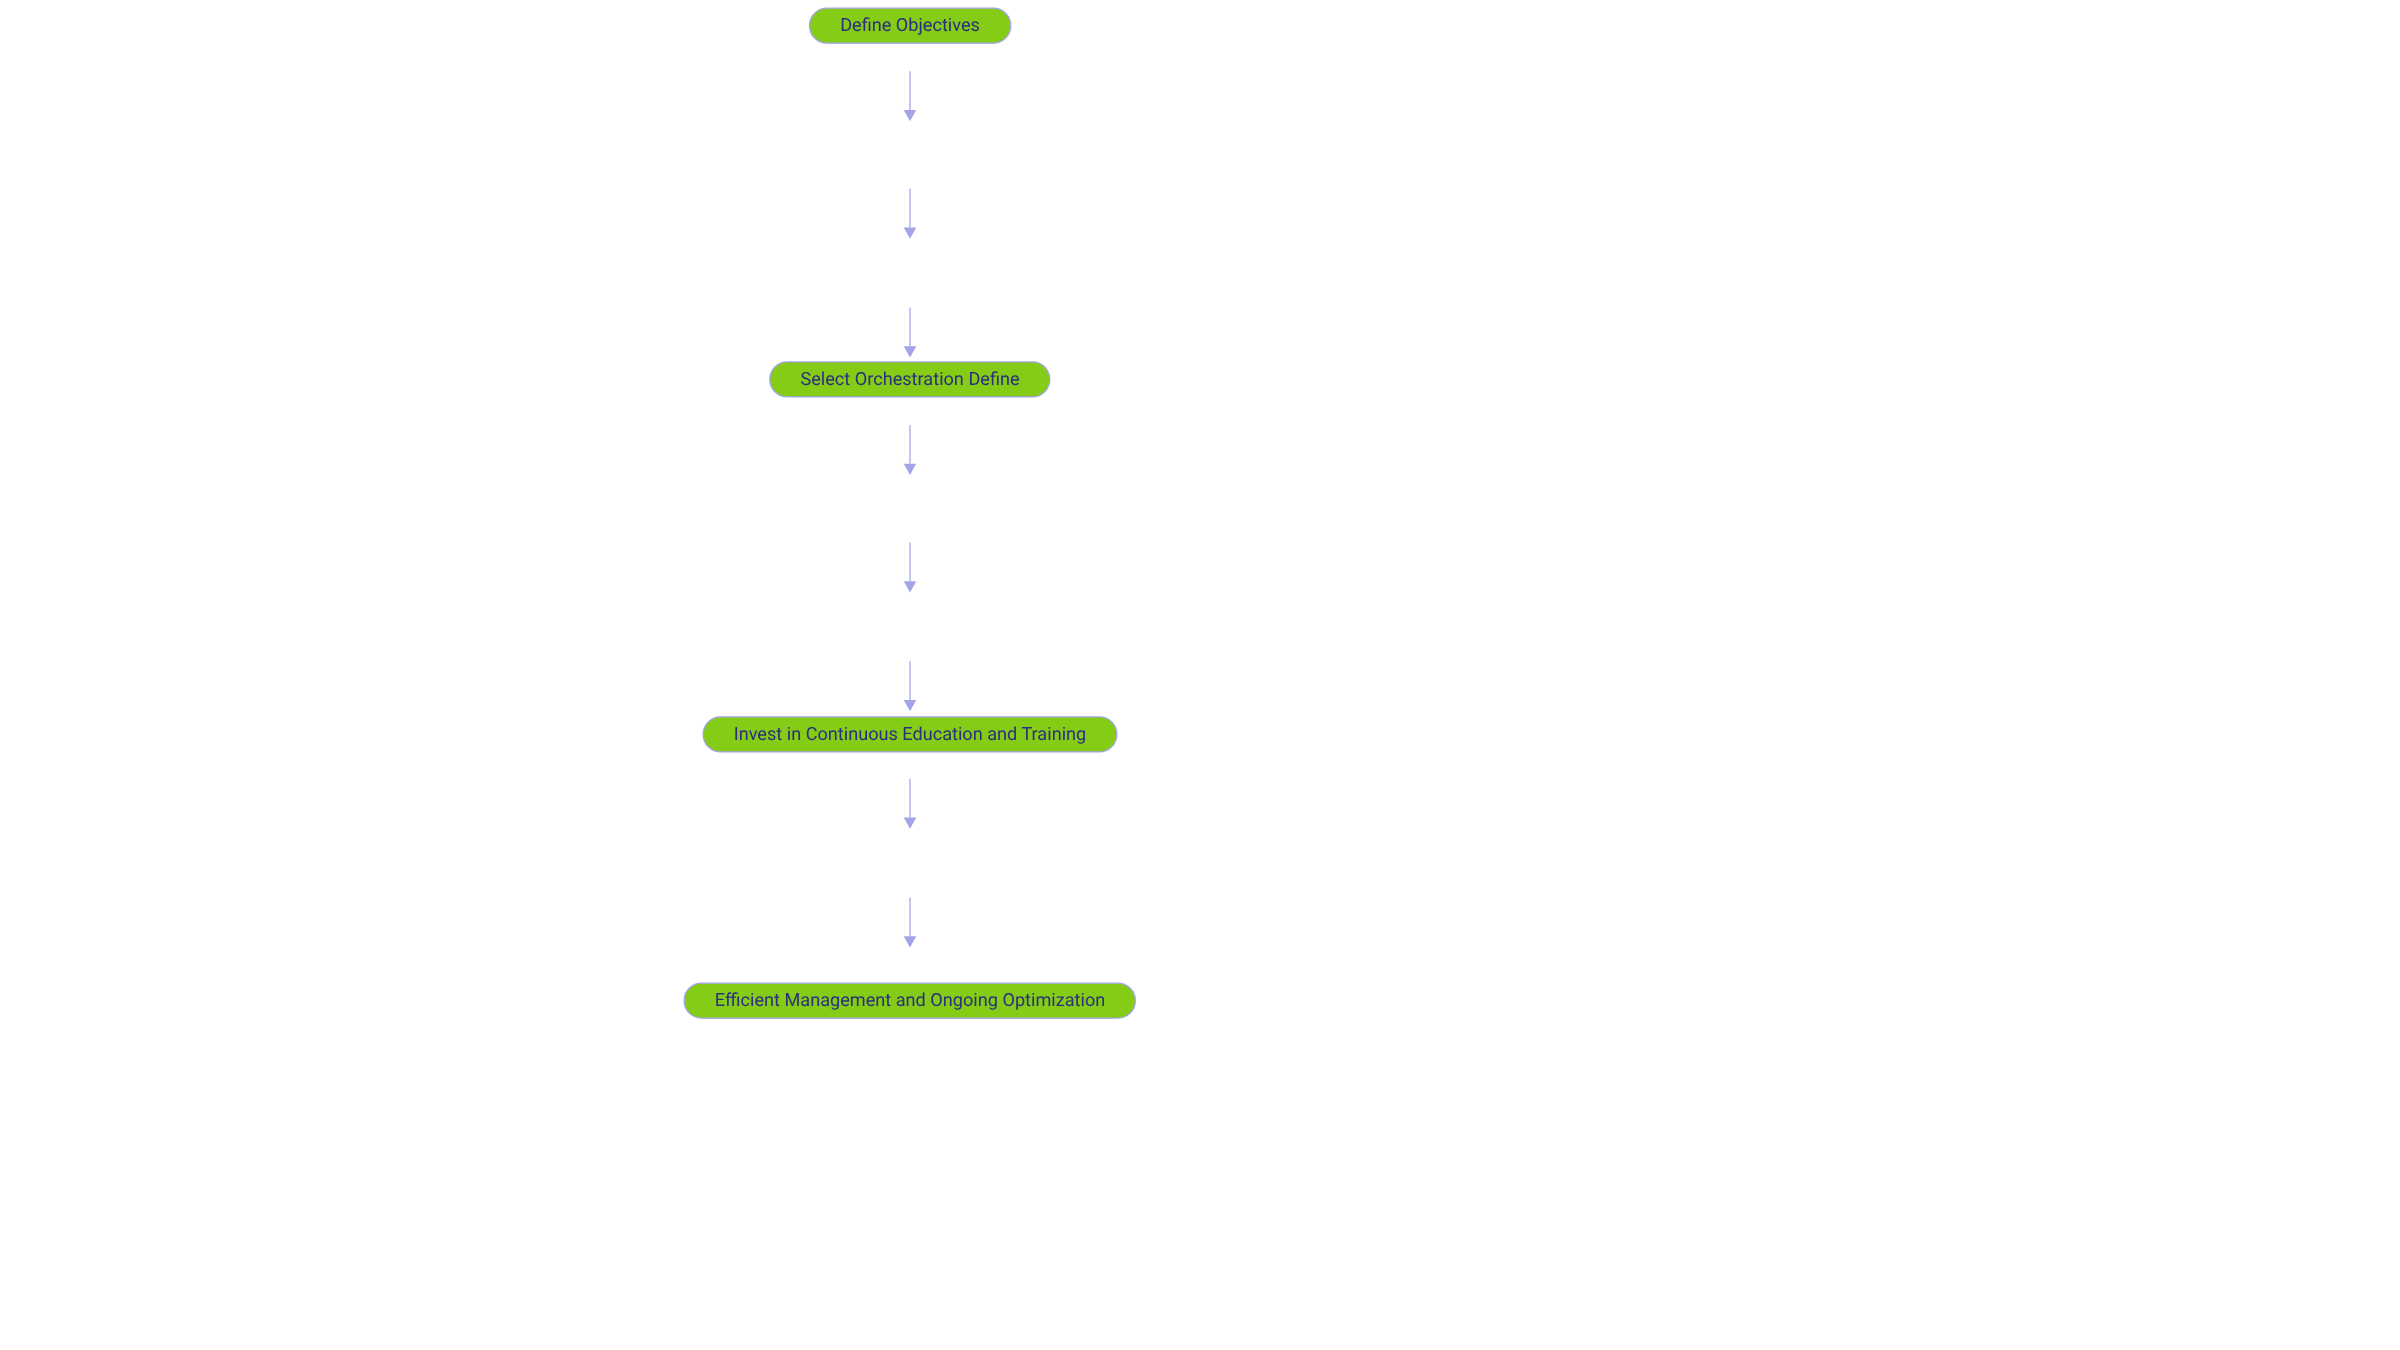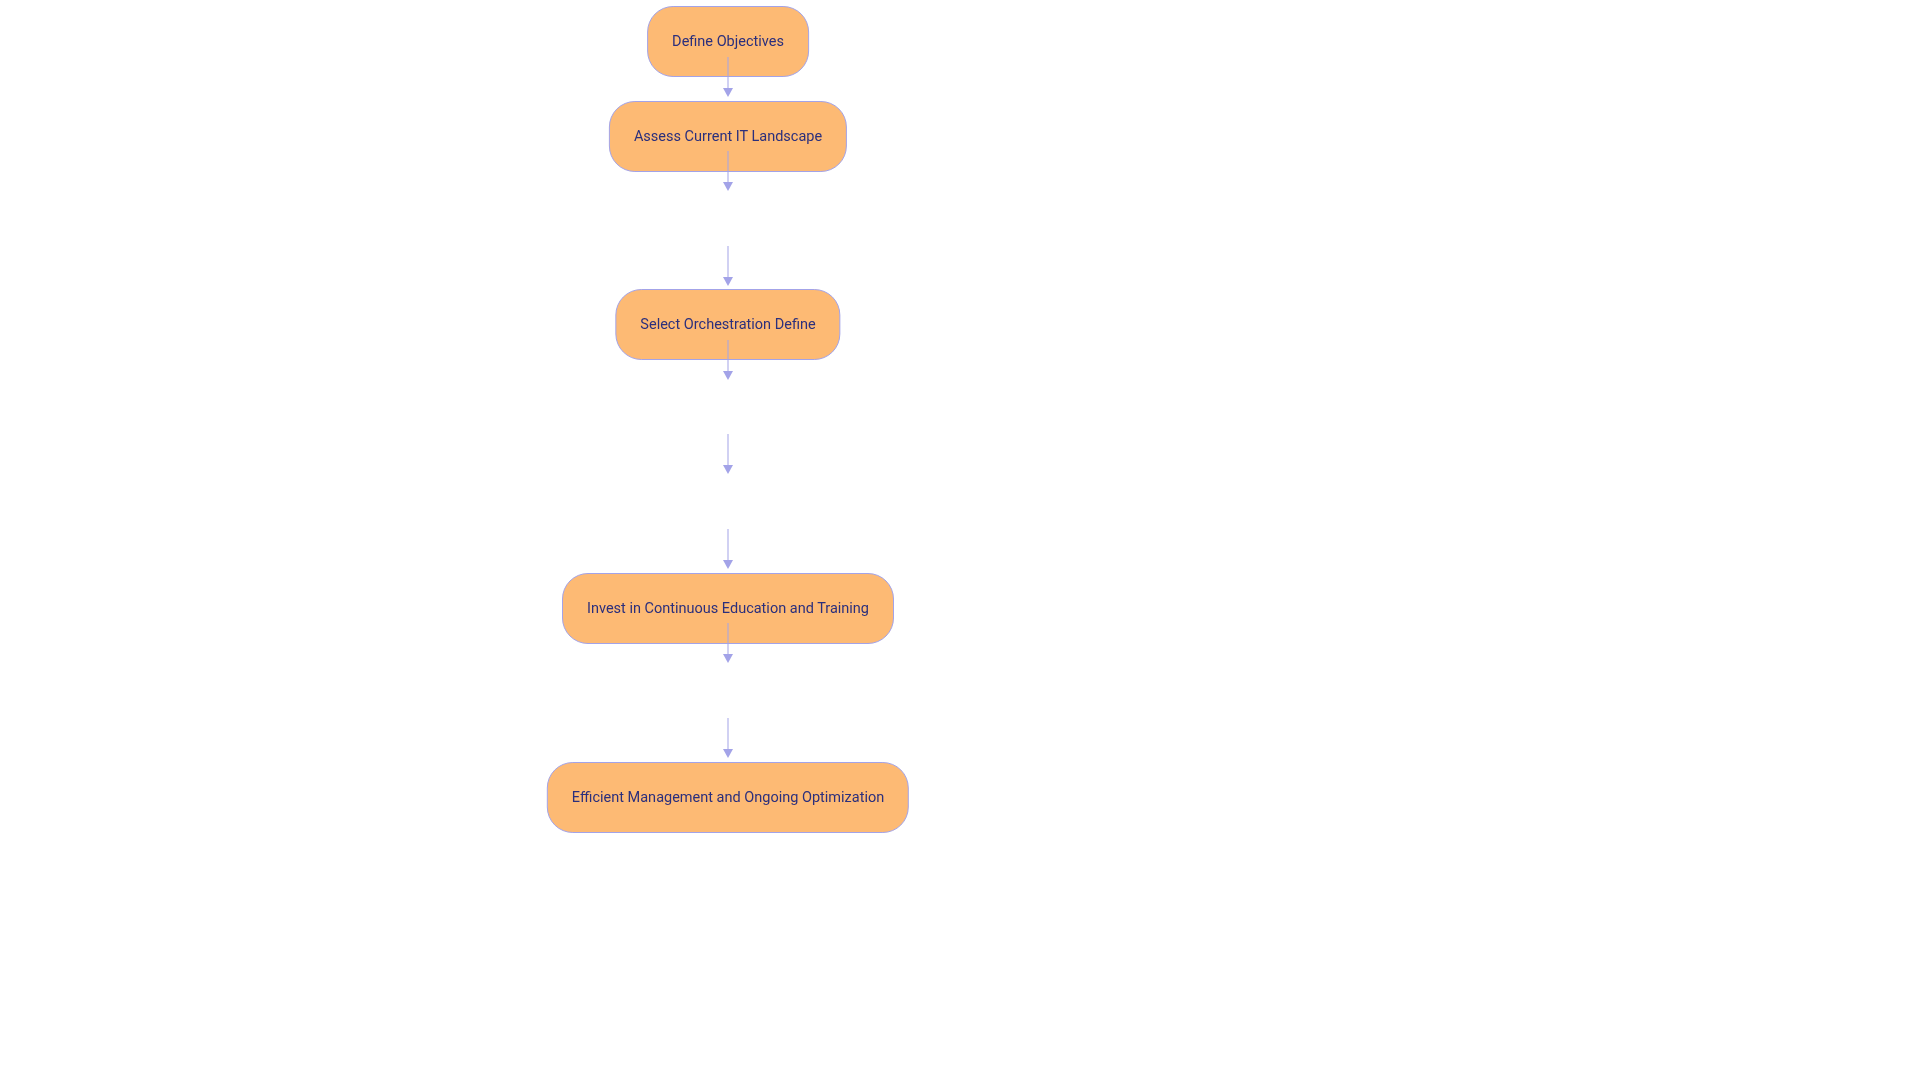--- a/index.html
+++ b/index.html
@@ -11,27 +11,27 @@
     font-family: -apple-system, BlinkMacSystemFont, "Segoe UI", Roboto, "Helvetica Neue", Arial, sans-serif;
     overflow: hidden;
   }
   .canvas {
     position: relative;
     width: 1920px;
     height: 1080px;
   }
   .node {
     position: absolute;
-    background: #fdba74;
+    background: #84cc16;
     border: 1px solid #a3a3e8;
     border-radius: 26px;
     color: #2b2f7c;
     font-size: 14.5px;
     line-height: 1.2;
-    padding: 26px 24px;
+    padding: 5px 24px;
     white-space: nowrap;
     transform: translateX(-50%);
     box-sizing: border-box;
     text-align: center;
   }
   .arrow-shaft {
     position: absolute;
     width: 0;
     border-left: 1.2px solid #a3a3e8;
     transform: translateX(-50%);
@@ -48,21 +48,20 @@
 </style>
 </head>
 <body>
 
 <div class="canvas">
 
   <div class="node" style="left:728px; top:6px;">Define Objectives</div>
   <div class="arrow-shaft" style="left:728px; top:57px; height:31px;"></div>
   <div class="arrow-head" style="left:728px; top:88px;"></div>
 
-  <div class="node" style="left:728px; top:101px;">Assess Current IT Landscape</div>
   <div class="arrow-shaft" style="left:728px; top:151px; height:31px;"></div>
   <div class="arrow-head" style="left:728px; top:182px;"></div>
 
   <div class="arrow-shaft" style="left:728px; top:246px; height:31px;"></div>
   <div class="arrow-head" style="left:728px; top:277px;"></div>
 
   <div class="node" style="left:728px; top:289px;">Select Orchestration Define</div>
   <div class="arrow-shaft" style="left:728px; top:340px; height:31px;"></div>
   <div class="arrow-head" style="left:728px; top:371px;"></div>
 
@@ -72,15 +71,15 @@
   <div class="arrow-shaft" style="left:728px; top:529px; height:31px;"></div>
   <div class="arrow-head" style="left:728px; top:560px;"></div>
 
   <div class="node" style="left:728px; top:573px;text-align:right;">Invest in Continuous Education and Training</div>
   <div class="arrow-shaft" style="left:728px; top:623px; height:31px;"></div>
   <div class="arrow-head" style="left:728px; top:654px;"></div>
 
   <div class="arrow-shaft" style="left:728px; top:718px; height:31px;"></div>
   <div class="arrow-head" style="left:728px; top:749px;"></div>
 
-  <div class="node" style="left:728px; top:762px;text-align:right;">Efficient Management and Ongoing Optimization</div>
+  <div class="node" style="left:728px; top:786px;text-align:right;">Efficient Management and Ongoing Optimization</div>
 
 </div>
 
 </body></html>

